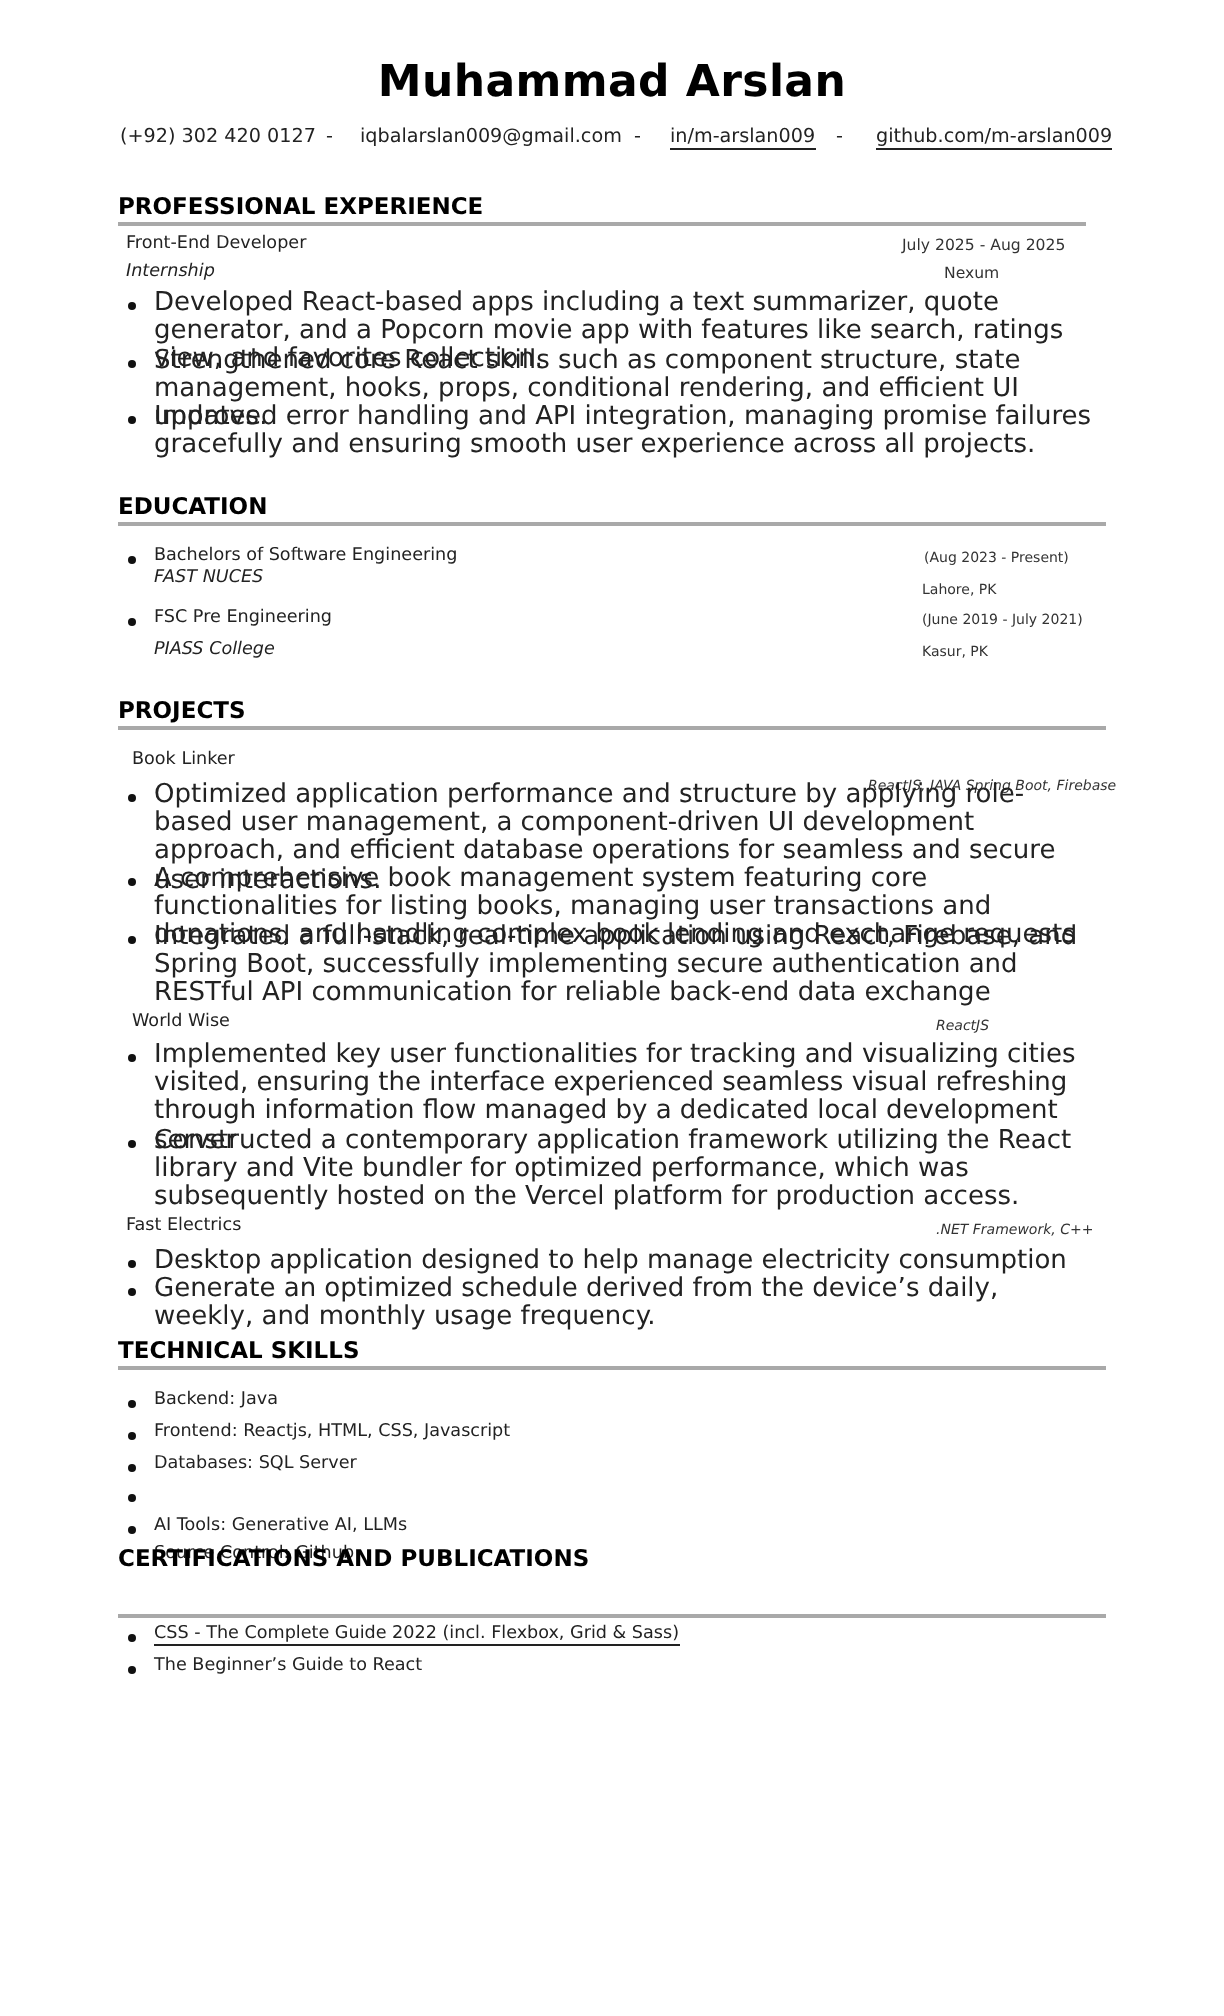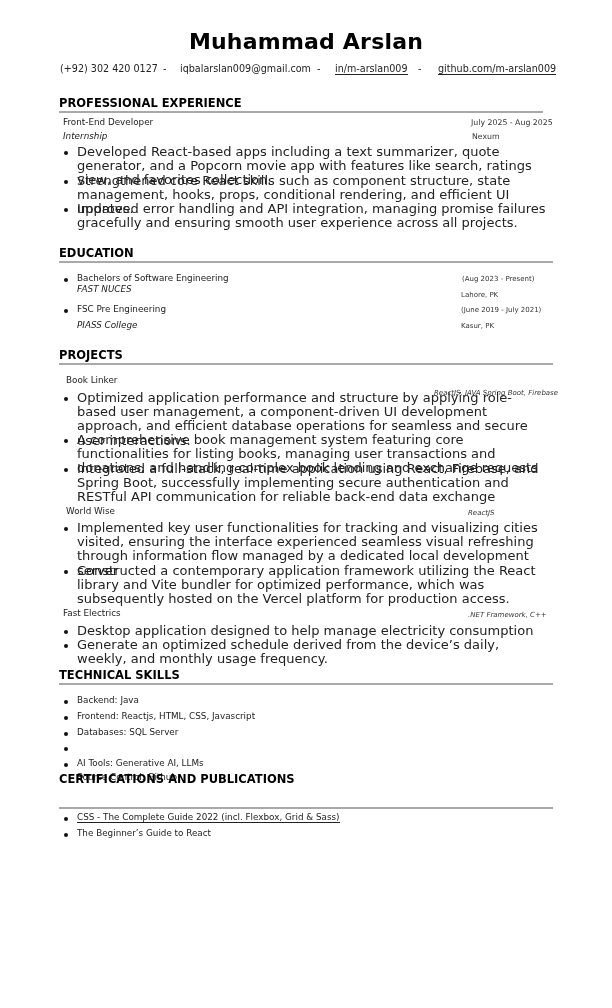--- a/index.html
+++ b/index.html
@@ -44,21 +44,21 @@
 <span class="abs contact" style="left:180px;">iqbalarslan009@gmail.com</span>
 <span class="abs sep" style="left:317px;">-</span>
 <span class="abs contact" style="left:335px;"><span class="link">in/m-arslan009</span></span>
 <span class="abs sep" style="left:418px;">-</span>
 <span class="abs contact" style="left:438px;"><span class="link">github.com/m-arslan009</span></span>
 
 <div class="abs section-title" style="top:96px;">PROFESSIONAL EXPERIENCE</div>
 <div class="rule" style="top:111px; width:484px;"></div>
 
 <div class="abs b t9" style="left:63px; top:117px;">Front-End Developer</div>
-<div class="abs t8" style="left:471px; top:118px;">July 2025 - Aug 2025</div>
+<div class="abs t8" style="left:451px; top:118px;">July 2025 - Aug 2025</div>
 <div class="abs i t9" style="left:63px; top:131px;">Internship</div>
 <div class="abs t8" style="left:472px; top:132px;">Nexum</div>
 
 <span class="bullet" style="top:151px;"></span>
 <div class="para" style="top:145px;">Developed React-based apps including a text summarizer, quote generator, and a Popcorn movie app with features like search, ratings view, and favorites collection.</div>
 <span class="bullet" style="top:180px;"></span>
 <div class="para" style="top:174px;">Strengthened core React skills such as component structure, state management, hooks, props, conditional rendering, and efficient UI updates.</div>
 <span class="bullet" style="top:208px;"></span>
 <div class="para" style="top:202px;">Improved error handling and API integration, managing promise failures gracefully and ensuring smooth user experience across all projects.</div>
 

